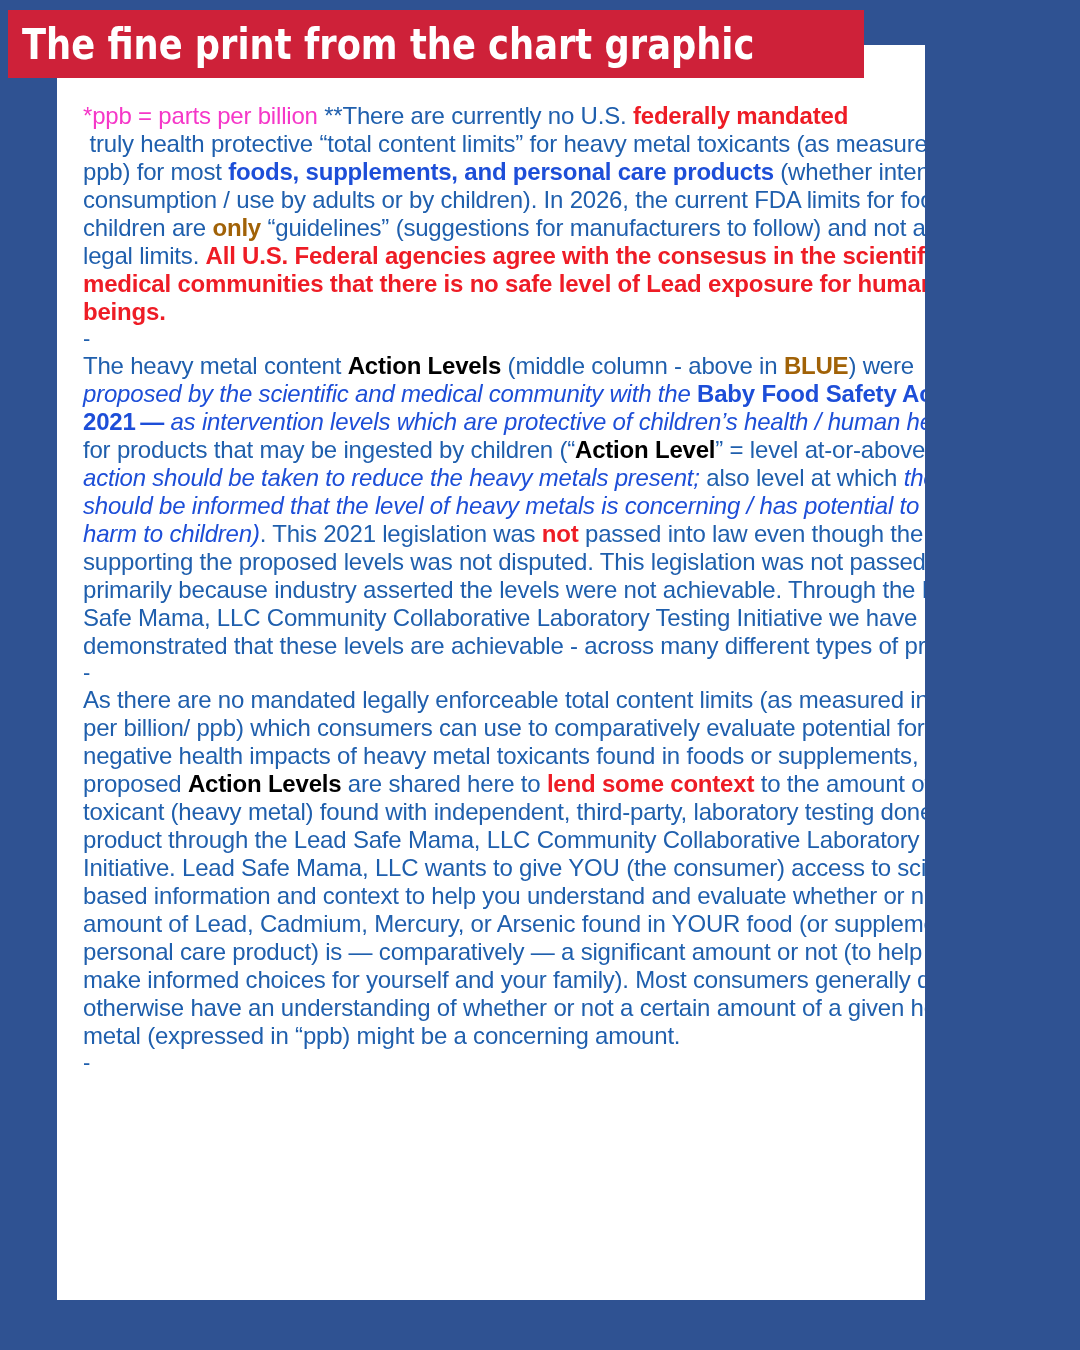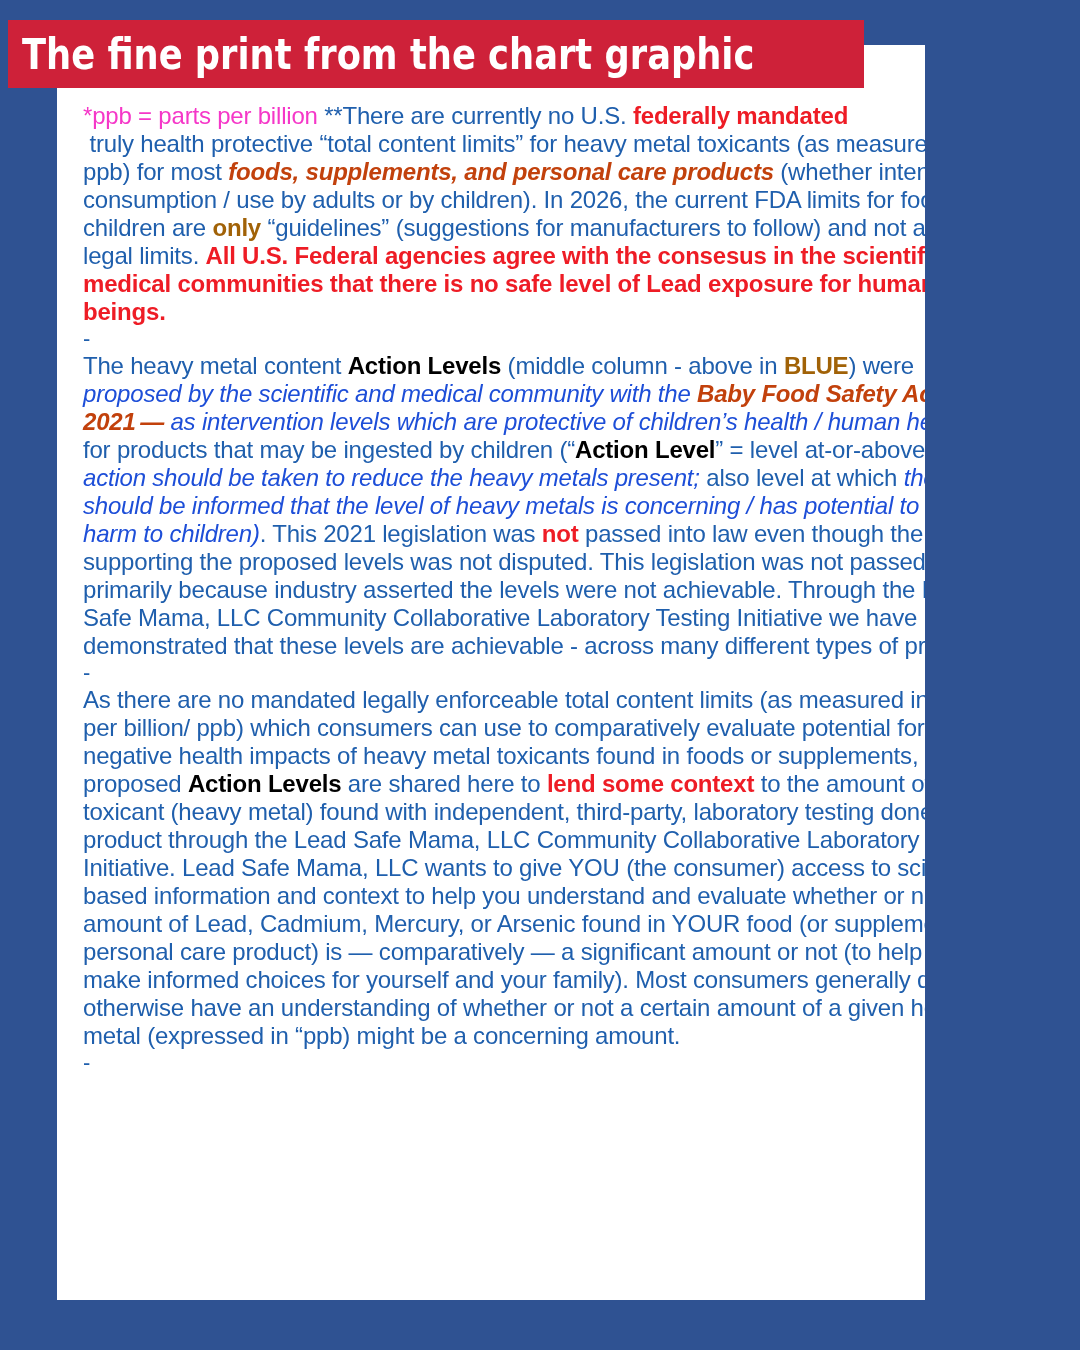--- a/index.html
+++ b/index.html
@@ -7,21 +7,21 @@
     width:1080px;height:1350px;position:relative;
     background:#2F5292;
     font-family:"Liberation Sans", sans-serif;
     overflow:hidden;
   }
   .card{
     position:absolute;left:57px;top:45px;width:868px;height:1255px;
     background:#FFFFFF;overflow:hidden;
   }
   .banner{
-    position:absolute;left:8px;top:20px;width:856px;height:68px;
+    position:absolute;left:8px;top:10px;width:856px;height:68px;
     background:#CE2139;z-index:2;
     display:flex;align-items:center;
     box-sizing:border-box;padding-left:14px;
   }
   .banner-title{
     color:#FFFFFF;font-family:"DejaVu Sans", sans-serif;
     font-weight:700;font-size:42px;white-space:nowrap;
     transform:scaleX(0.84);transform-origin:left center;
     letter-spacing:0px;
   }
@@ -32,21 +32,21 @@
   }
   .para{margin:0;}
   .sep{
     color:#1F5FAD;font-size:22px;line-height:24px;height:24px;
     margin:1px 0;
   }
   .run{white-space:pre-wrap;}
   .blue{color:#1F5FAD;}
   .blue-bold{color:#a16207;font-weight:700;}
   .blue-italic{color:#1d4ed8;font-style:italic;}
-  .blue-bolditalic{color:#c2410c;font-weight:700;font-style:italic;}
+  .blue-bolditalic{color:#1d4ed8;font-weight:700;}
   .red-bold{color:#EE1C25;font-weight:700;}
   .red-bolditalic{color:#EE1C25;font-weight:700;}
   .magenta{color:#F537C8;}
   .magenta-bold{color:#000000;font-weight:700;}
 </style>
 </head>
 <body>
 
 <div class="card">
   <div class="content">

